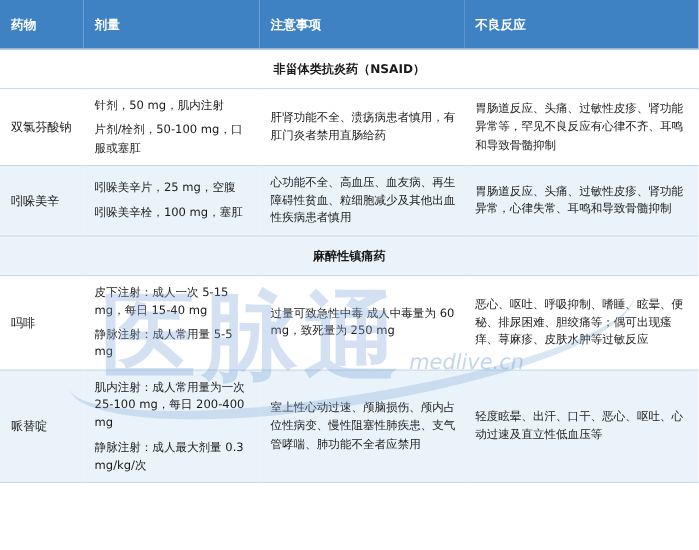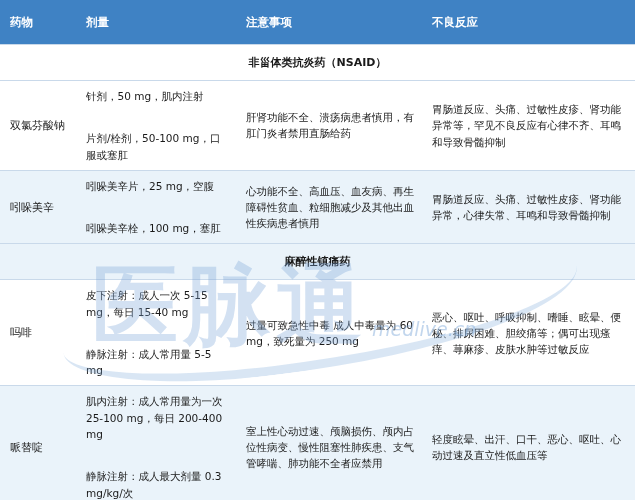--- a/index.html
+++ b/index.html
@@ -107,21 +107,21 @@
   tr.section.shade td {
     background: rgba(226, 238, 248, 0.72);
   }
   td.name {
     font-size: 11px;
   }
   .dose-line {
     display: block;
   }
   .dose-line + .dose-line {
-    margin-top: 26px;
+    margin-top: 6px;
   }
 </style>
 </head>
 <body>
 
 <div class="doc">
 
   <div class="watermark">
     <div class="wm-swoosh"></div>
     <div class="wm-text">医脉通</div>

